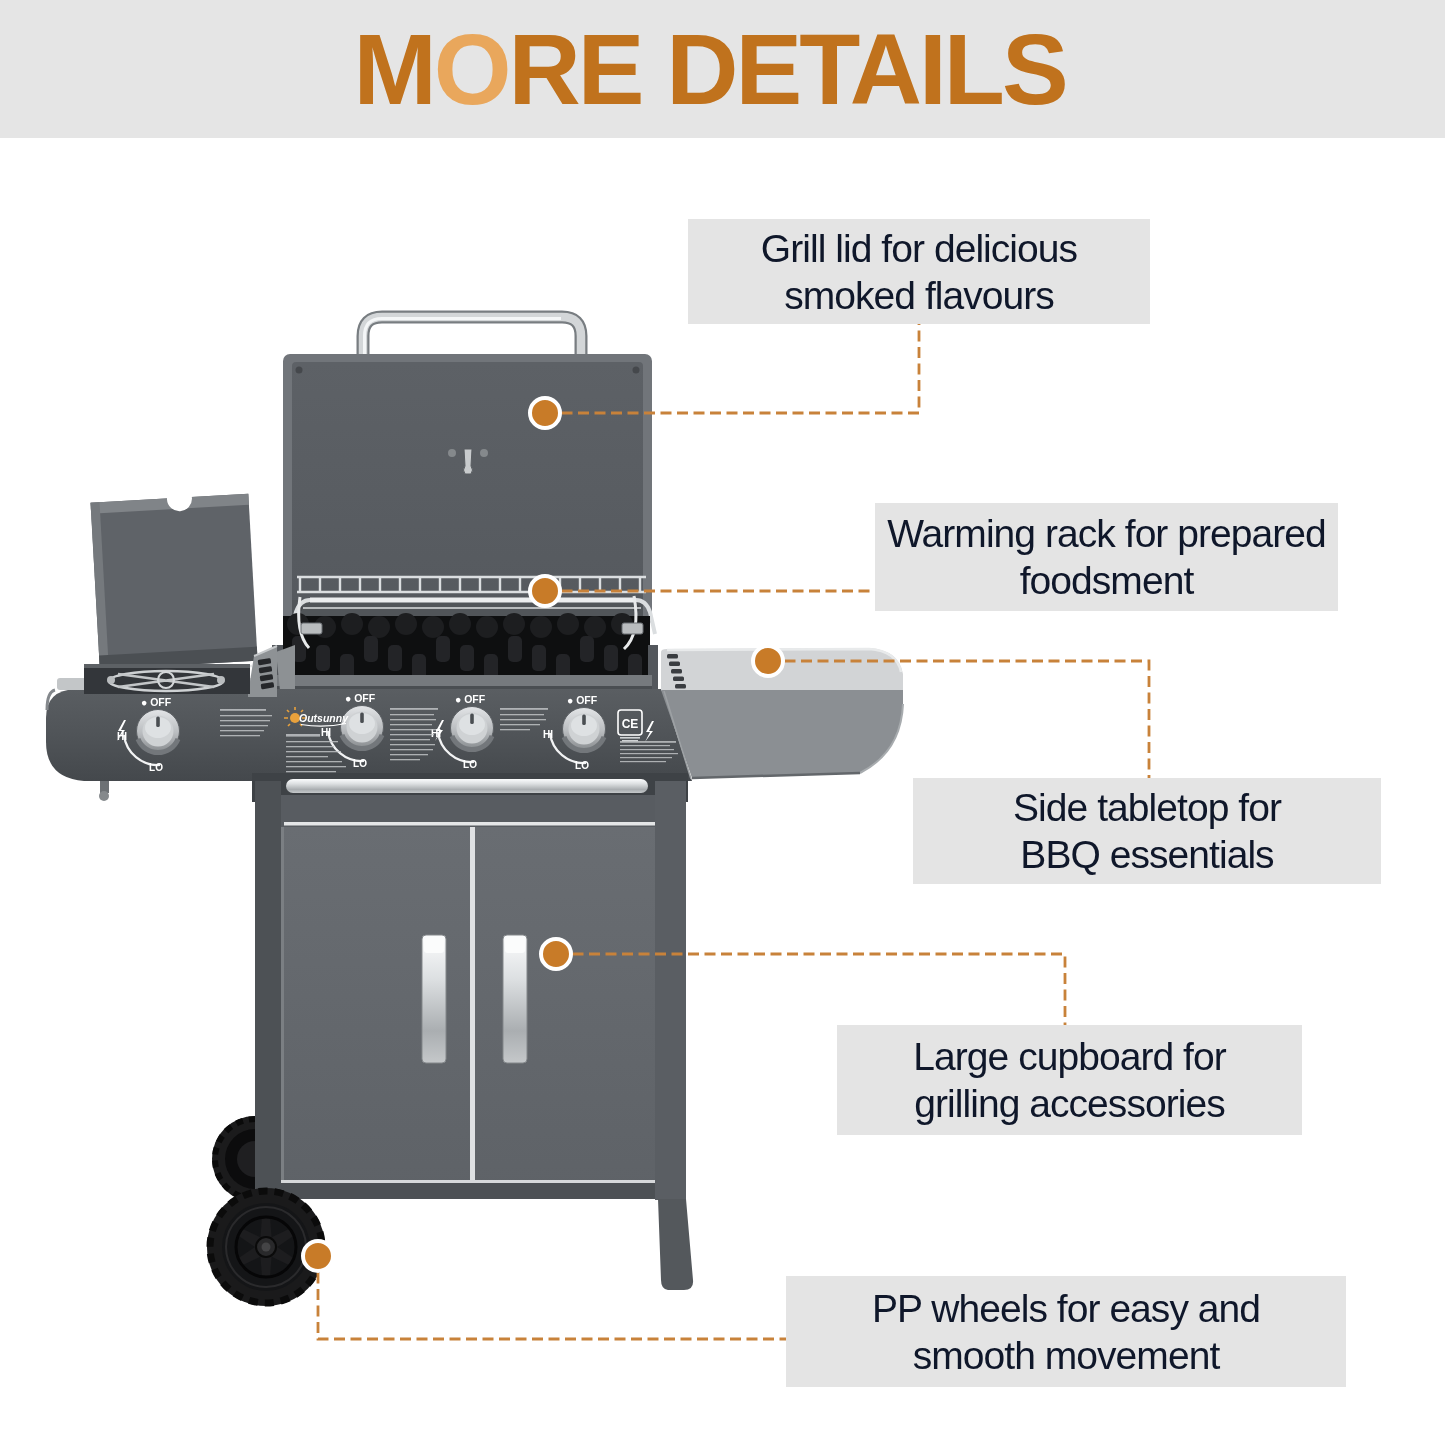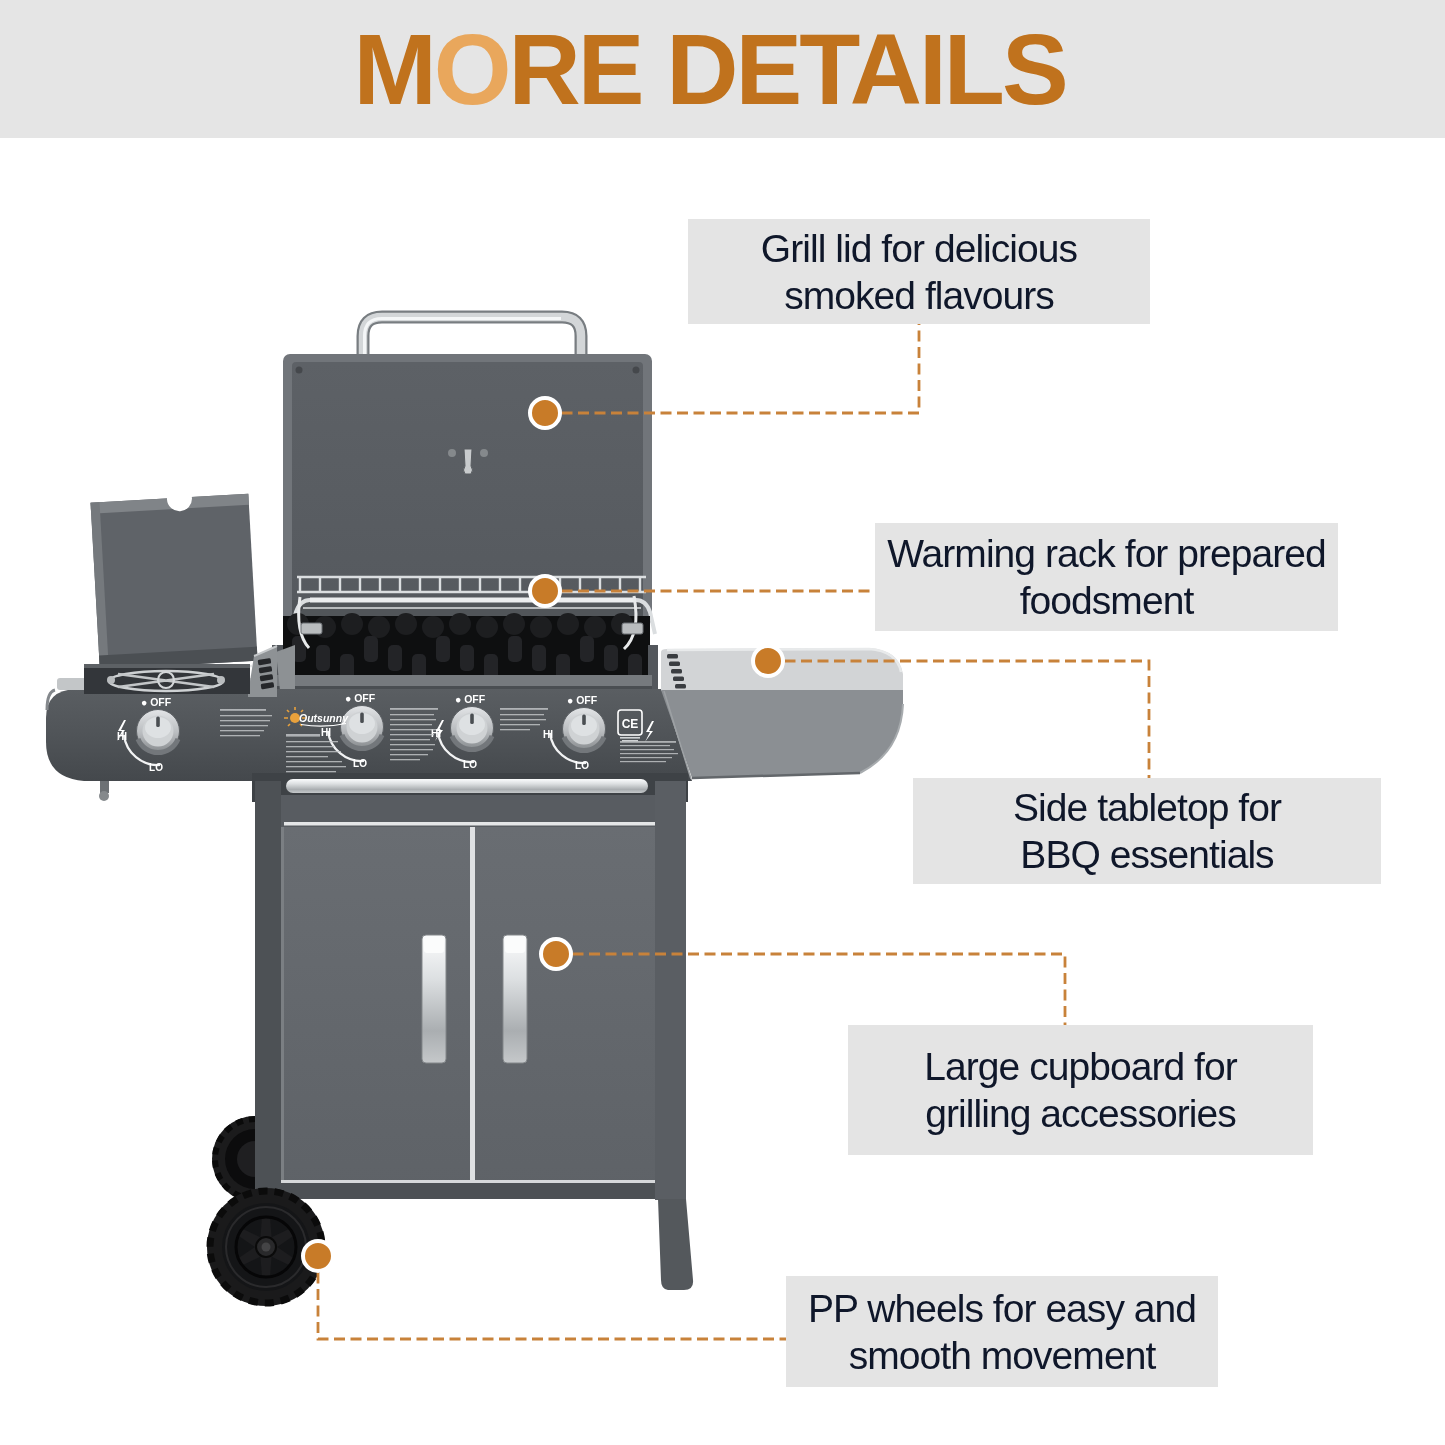--- a/index.html
+++ b/index.html
@@ -334,17 +334,17 @@
     <g id="dots" fill="#c87b28" stroke="#ffffff" stroke-width="4">
       <circle cx="545" cy="413" r="15"></circle>
       <circle cx="545" cy="591" r="15"></circle>
       <circle cx="768" cy="661" r="15"></circle>
       <circle cx="556" cy="954" r="15"></circle>
       <circle cx="318" cy="1256" r="15"></circle>
     </g>
   </svg>
 
   <div class="box" style="left:688px;top:219px;width:462px;height:105px;">Grill lid for delicious<br>smoked flavours</div>
-  <div class="box" style="left:875px;top:523px;width:463px;height:108px;">Warming rack for prepared<br>foodsment</div>
+  <div class="box" style="left:875px;top:503px;width:463px;height:108px;">Warming rack for prepared<br>foodsment</div>
   <div class="box" style="left:913px;top:778px;width:468px;height:106px;">Side tabletop for<br>BBQ essentials</div>
-  <div class="box" style="left:837px;top:1025px;width:465px;height:130px;margin-left:11px;">Large cupboard for<br>grilling accessories</div>
-  <div class="box" style="left:786px;top:1276px;width:432px;height:111px;">PP wheels for easy and<br>smooth movement</div>
+  <div class="box" style="left:837px;top:1025px;width:465px;height:110px;">Large cupboard for<br>grilling accessories</div>
+  <div class="box" style="left:786px;top:1276px;width:560px;height:111px;">PP wheels for easy and<br>smooth movement</div>
 </div>
 
 </body></html>

